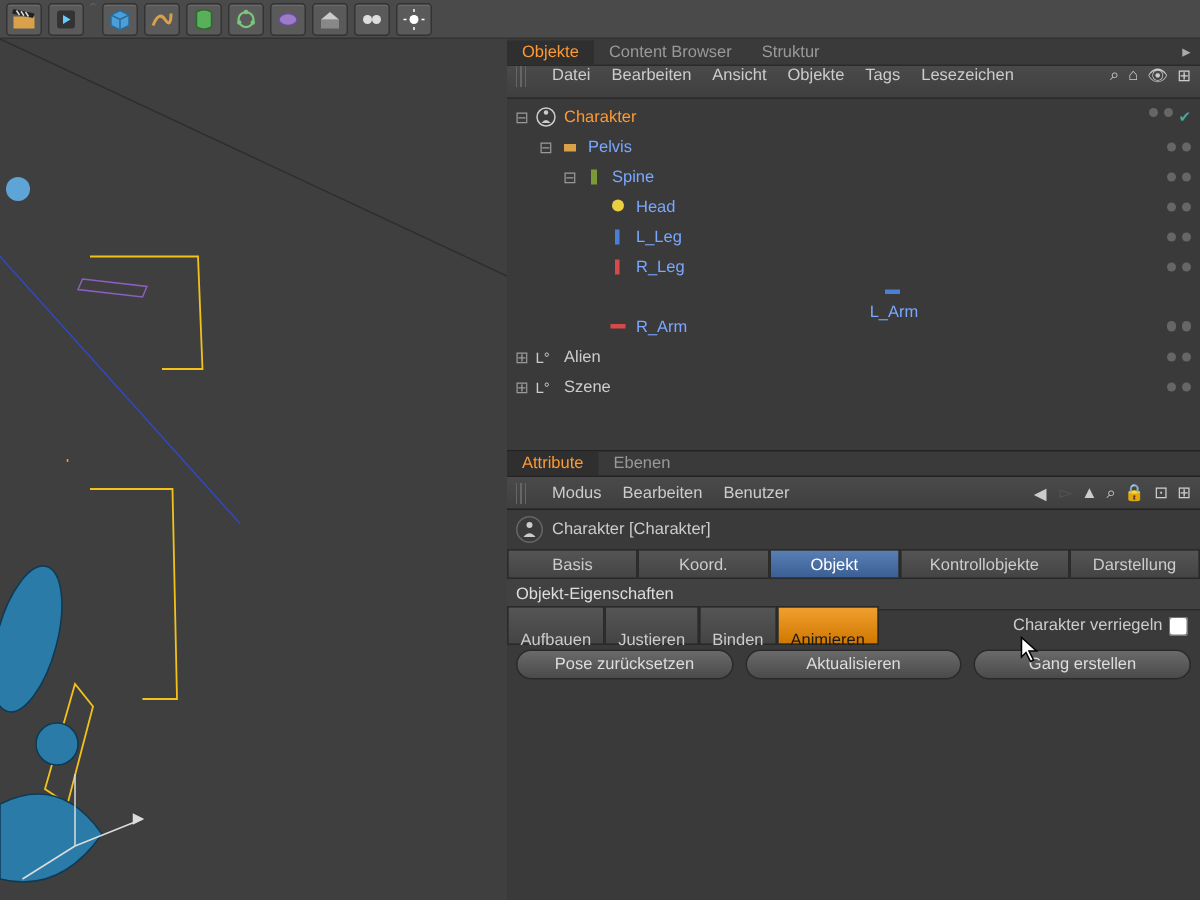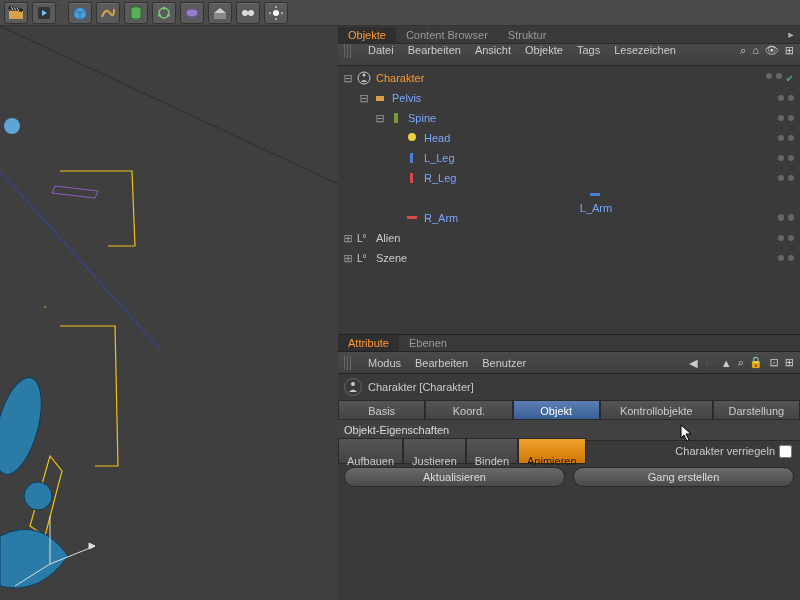--- a/index.html
+++ b/index.html
@@ -32,21 +32,21 @@
   .hnode { display: flex; align-items: center; height: 20px; padding-left: 4px; }
   .hnode .expander { width: 12px; text-align: center; color: #999; cursor: pointer; }
   .hnode .ic { width: 16px; height: 16px; margin: 0 2px; border-radius: 2px; display:flex;align-items:center;justify-content:center; }
   .hnode .lbl { color: #ccc; margin-left: 2px; }
   .hnode .lbl.sel { color: #ff9933; }
   .hnode .lbl.blue { color: #7aa7ff; }
   .hnode .dots { margin-left: auto; margin-right: 6px; display: flex; gap: 4px; }
   .dot { width: 6px; height: 6px; background: #666; border-radius: 50%; }
   .check { color: #4a9; font-size: 10px; }
 
-  .attr-tabs { height: 18px; background: #3a3a3a; display: flex; align-items: center; border-top:1px solid #222; border-bottom:1px solid #222;margin-top:34px;}
+  .attr-tabs { height: 18px; background: #3a3a3a; display: flex; align-items: center; border-top:1px solid #222; border-bottom:1px solid #222;}
   .attr-tab { padding: 2px 10px; color:#999; cursor:pointer;}
   .attr-tab.active { background:#2f2f2f; color:#ff9933;}
 
   .attr-menu { height: 22px; display:flex; align-items:center; gap:14px; padding:0 6px; background:linear-gradient(#4a4a4a,#3f3f3f); border-bottom:1px solid #222;}
   .attr-menu span{color:#ccc;}
   .attr-menu .ricons{margin-left:auto;display:flex;gap:6px;align-items:center;}
 
   .attr-body { flex: 1; background:#3a3a3a; overflow:hidden;}
   .attr-header { display:flex; align-items:center; padding: 4px 6px; background:#3a3a3a;}
   .attr-header .ic2 { width:18px;height:18px;border:1px solid #666;border-radius:50%;margin-right:6px;display:flex;align-items:center;justify-content:center;}
@@ -384,20 +384,21 @@
           <div class="stbtn">Justieren</div>
           <div class="stbtn">Binden</div>
           <div class="stbtn active">Animieren</div>
           <div class="lock">
             <span>Charakter verriegeln</span>
             <input type="checkbox" style="">
           </div>
         </div>
 
         <div class="action-row">
+          <div class="abtn">Pose zurücksetzen</div>
           <div class="abtn">Aktualisieren</div>
           <div class="abtn">Gang erstellen</div>
         </div>
       </div>
     </div>
   </div>
 </div>
 
 <svg class="cursor" width="16" height="20">
   <path d="M1 1 L1 14 L4 11 L7 17 L9 16 L6 10 L11 10 Z" fill="#fff" stroke="#000" stroke-width="1"></path>

